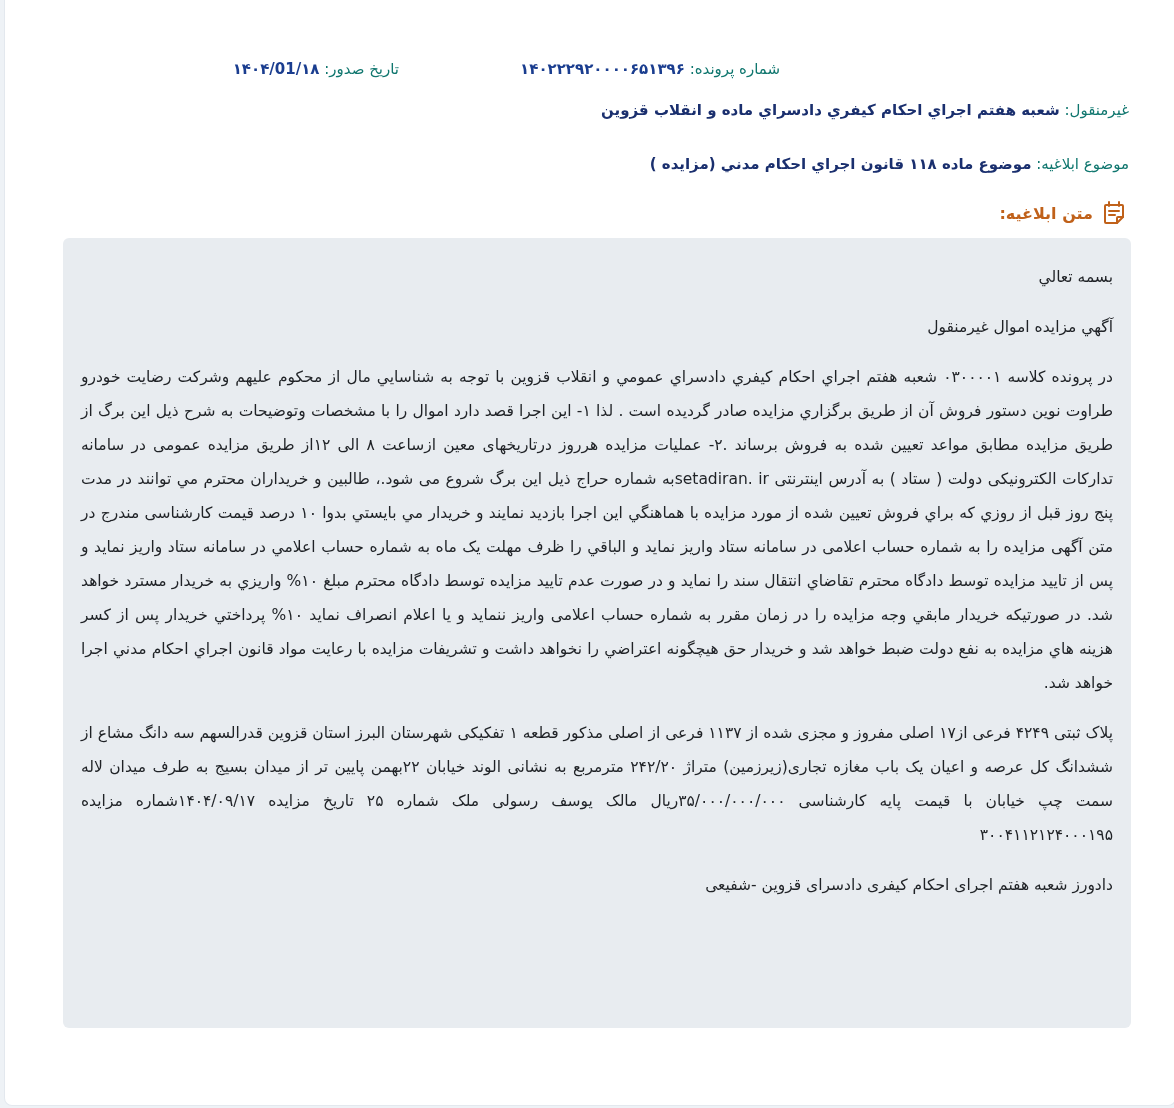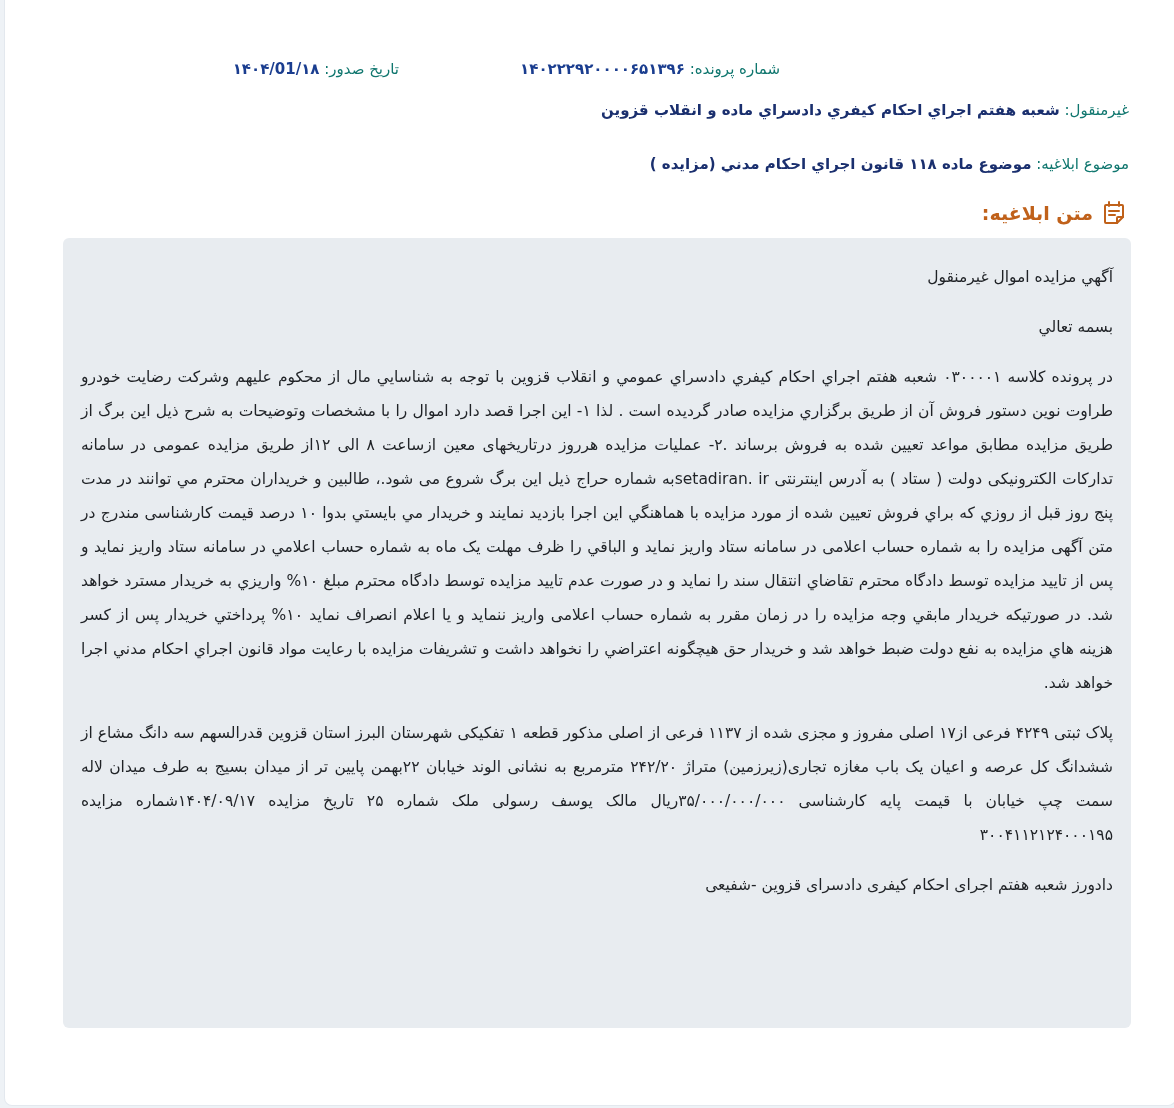--- a/index.html
+++ b/index.html
@@ -50,21 +50,21 @@
     .meta-line .meta-value { color: #1a2f6e; }
     .section-header {
       position: absolute;
       top: 200px;
       right: 48px;
       display: flex;
       align-items: center;
       gap: 8px;
       color: #c0611a;
       font-weight: bold;
-      font-size: 19px;
+      font-size: 16px;
     }
     .section-header svg { display: block; }
     .body-box {
       position: absolute;
       top: 238px;
       left: 58px;
       width: 1068px;
       height: 790px;
       background: #e8ecf0;
       border-radius: 6px;
@@ -142,21 +142,21 @@
         <path d="M16 23v-5a1 1 0 0 1 1-1h5"></path>
         <path d="M8 11h10M8 15h6"></path>
       </svg>
     </span>
     <span>متن ابلاغیه:</span>
   </div>
 
   <div class="body-box">
 
     <div class="content-layer">
+      <p>بسمه تعالي</p>
       <p>آگهي مزايده اموال  غيرمنقول</p>
-      <p>بسمه تعالي</p>
       <p>در پرونده كلاسه ۰۳۰۰۰۰۱ شعبه هفتم اجراي احكام كيفري دادسراي عمومي و انقلاب قزوين با توجه به شناسايي مال از محكوم عليهم وشركت رضايت خودرو طراوت نوين  دستور فروش آن از طريق برگزاري مزايده صادر گرديده است . لذا ۱- اين اجرا قصد دارد اموال  را با مشخصات وتوضيحات به شرح ذيل اين برگ  از طريق مزايده  مطابق مواعد تعيين شده به فروش برساند .۲- عملیات مزایده  هرروز درتاریخهای معین  ازساعت  ۸  الی  ۱۲از طریق مزایده عمومی در سامانه تدارکات الکترونیکی دولت ( ستاد )  به آدرس اینترنتی   setadiran. irبه شماره حراج  ذیل این برگ شروع می شود.، طالبین و خريداران محترم مي توانند در مدت پنج روز قبل از روزي كه براي فروش تعيين  شده از مورد مزايده  با هماهنگي اين اجرا بازديد نمايند و خريدار مي بايستي بدوا ۱۰ درصد قیمت کارشناسی مندرج در متن آگهی مزایده را به شماره حساب اعلامی در سامانه ستاد واريز نمايد و الباقي را ظرف مهلت يک ماه به شماره حساب اعلامي در سامانه ستاد واريز نمايد و پس از تاييد مزايده توسط دادگاه محترم تقاضاي انتقال سند را نمايد و در صورت عدم تاييد مزايده توسط دادگاه محترم مبلغ ۱۰% واريزي به خريدار مسترد خواهد شد. در صورتيكه خريدار مابقي وجه مزايده را در زمان مقرر به شماره حساب اعلامی واريز ننمايد و يا اعلام انصراف نمايد ۱۰% پرداختي خريدار پس از كسر هزينه هاي مزايده به نفع دولت ضبط خواهد شد و خريدار حق هيچگونه اعتراضي را نخواهد داشت و تشريفات مزايده با رعايت مواد قانون اجراي احكام مدني اجرا خواهد شد.</p>
       <p>پلاک ثبتی ۴۲۴۹ فرعی از۱۷ اصلی مفروز و مجزی شده از ۱۱۳۷ فرعی از اصلی مذکور قطعه ۱ تفکیکی شهرستان البرز استان قزوین قدرالسهم سه دانگ مشاع از ششدانگ کل عرصه و اعیان یک باب مغازه تجاری(زیرزمین) متراژ ۲۴۲/۲۰ مترمربع به نشانی الوند خیابان ۲۲بهمن پایین تر از میدان بسیج به طرف میدان لاله سمت چپ خیابان  با قیمت پایه کارشناسی ۳۵/۰۰۰/۰۰۰/۰۰۰ریال مالک یوسف رسولی ملک شماره ۲۵ تاریخ مزایده ۱۴۰۴/۰۹/۱۷شماره مزایده ۳۰۰۴۱۱۲۱۲۴۰۰۰۱۹۵</p>
       <p>دادورز شعبه هفتم اجرای احکام کیفری دادسرای قزوین -شفیعی</p>
     </div>
   </div>
 
 </div>
 
 </body></html>

